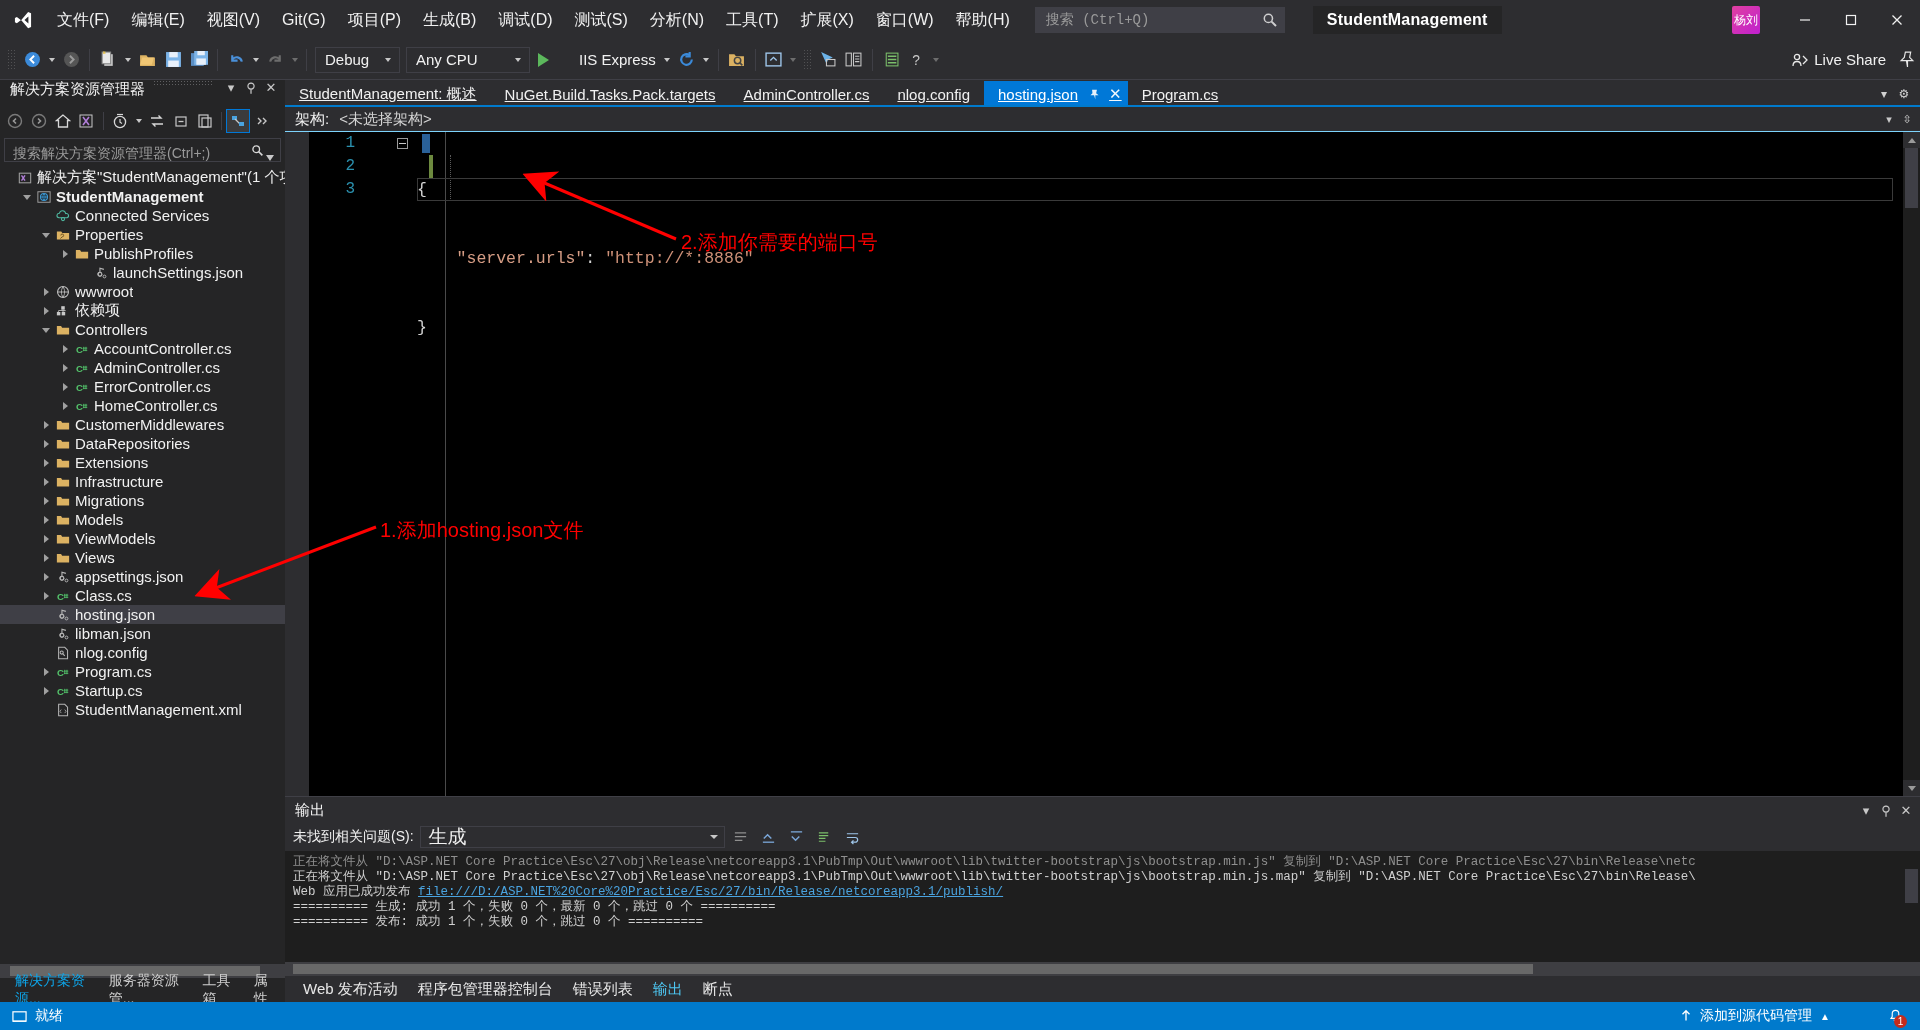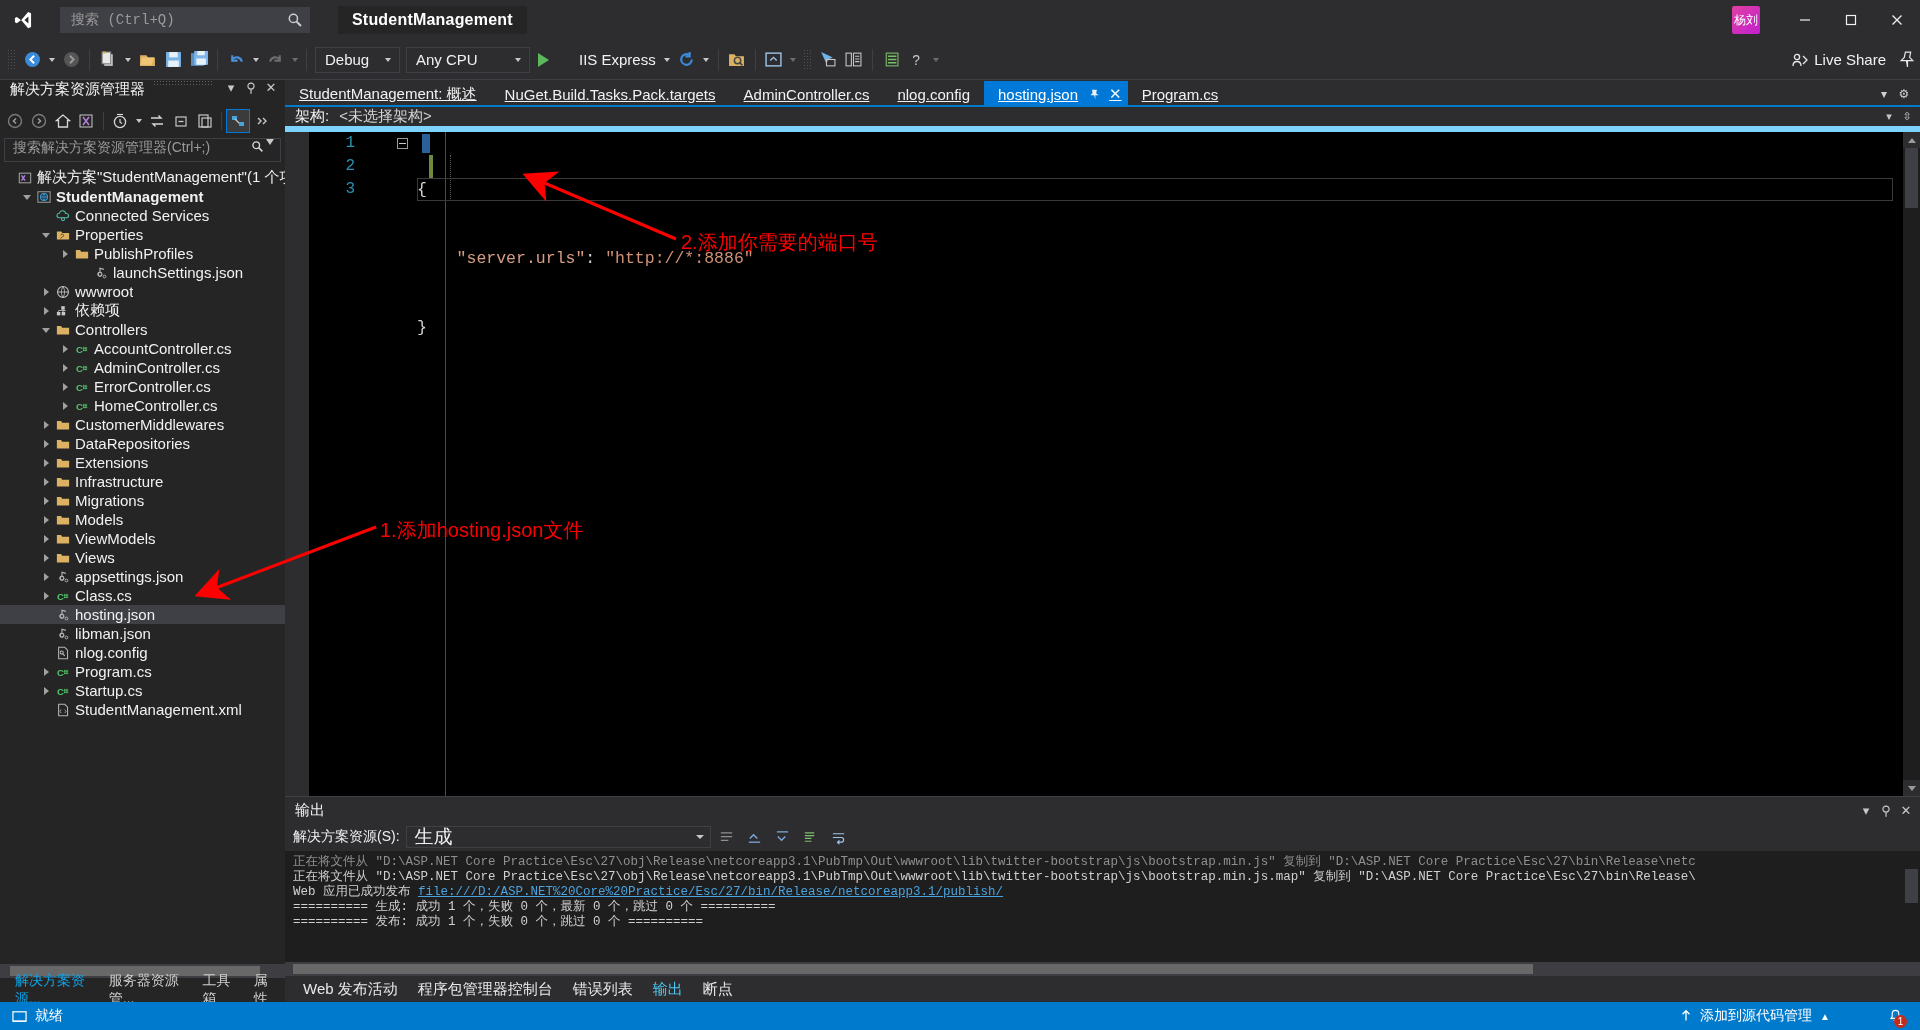--- a/index.html
+++ b/index.html
@@ -100,21 +100,21 @@
     background-image:radial-gradient(#5f5f61 1px, transparent 1px);
     background-size:3px 3px; height:6px; }
   .panel-hdr .pbtn { width:20px; text-align:center; font-size:13px; color:#c8c8c8; }
   .se-toolbar { height:30px; display:flex; align-items:center; padding:0 3px; }
   .se-ico { width:24px;height:24px;display:flex;align-items:center;justify-content:center;}
   .se-ico svg { width:16px;height:16px;}
   .se-ico.sel { border:1px solid #0078d7; background:#3b3b3c; }
   .se-sep { width:1px;height:18px;background:#3f3f46;margin:0 4px;}
   .se-search {
     height:24px;margin:2px 4px 3px 4px;background:#252526;border:1px solid #3f3f46;
-    display:flex;align-items:flex-start;padding:0 4px 0 8px;
+    display:flex;align-items:flex-end;padding:0 4px 0 8px;
   }
   .se-search input {
     flex:1;background:transparent;border:none;outline:none;color:#b8b8b8;
     font-size:14px;font-family:inherit;
   }
   .se-search input::placeholder{color:#9a9a9a;}
   .tree { flex:1; overflow:hidden; padding-top:3px; font-size:15px; position:relative;}
   .row { height:19px; display:flex; align-items:center; white-space:nowrap; cursor:default;}
   .row.selected { background:#3f3f46; }
   .tw { width:16px; height:19px; display:flex;align-items:center;justify-content:center;flex:0 0 16px;}
@@ -138,21 +138,21 @@
     color:#f1f1f1;white-space:nowrap;background:#2d2d30;text-decoration:underline;
   }
   .etab.active { background:#0078d7;color:#fff; padding-right:6px;}
   .etab .pin{margin-left:10px;opacity:.9;display:flex;}
   .etab .x{margin-left:8px;font-size:15px;opacity:.95;}
   .tabstrip .rightside { margin-left:auto; display:flex;align-items:center;height:26px;padding-right:6px;}
   .tabstrip .rightside .c { width:20px;text-align:center;color:#d0d0d0;font-size:12px;}
   .tab-underline{ position:absolute; left:0;right:0;bottom:0;height:2px;background:#007acc;}
 
   .navbar-row{ height:25px;background:#2d2d30;display:flex;align-items:center;padding-left:10px;
-    font-size:15px; border-bottom:6px solid #7dd3fc;}
+    font-size:15px; border-bottom:1px solid #7dd3fc;}
   .navbar-row .lab{ color:#f1f1f1;margin-right:10px;}
   .navbar-row .val{ color:#d4d4d4;}
   .navbar-row .rc{margin-left:auto;display:flex;align-items:center;padding-right:4px;}
   .navbar-row .rc .c{width:18px;text-align:center;color:#c8c8c8;font-size:11px;}
 
   .code-wrap{flex:1;display:flex;min-height:0;background:#1e1e1e;position:relative;}
   .code-left{width:24px;background:#2d2d30;flex:0 0 24px;}
   .code-main{flex:1;background:#000;position:relative;overflow:hidden;}
   .gutter-num{
     position:absolute;left:0;top:0;width:52px;text-align:right;color:#2b91af;
@@ -248,20 +248,35 @@
 <body>
 
 <div class="app">
 
   <div class="titlebar">
     <div class="vs-logo">
       <svg viewBox="0 0 24 24">
           <path fill="#ffffff" d="M17.6 3.2 9.9 12.3 5.3 8.7 3.2 9.8v4.6l2.1 1.1 4.6-3.6 7.7 9.1 3.2-1.5V4.7l-3.2-1.5zM17.9 8.3v7.6l-4.3-3.8 4.3-3.8z"></path>
         </svg>
     </div>
+    <div class="menu">
+      <div class="menu-item">文件(F)</div>
+      <div class="menu-item">编辑(E)</div>
+      <div class="menu-item">视图(V)</div>
+      <div class="menu-item">Git(G)</div>
+      <div class="menu-item">项目(P)</div>
+      <div class="menu-item">生成(B)</div>
+      <div class="menu-item">调试(D)</div>
+      <div class="menu-item">测试(S)</div>
+      <div class="menu-item">分析(N)</div>
+      <div class="menu-item">工具(T)</div>
+      <div class="menu-item">扩展(X)</div>
+      <div class="menu-item">窗口(W)</div>
+      <div class="menu-item">帮助(H)</div>
+    </div>
     <div class="search-box">
       <input placeholder="搜索 (Ctrl+Q)" style="">
       <span class="search-ico">
         <svg viewBox="0 0 16 16">
             <circle cx="6.4" cy="6.4" r="4.1" fill="none" stroke="#e8e8e8" stroke-width="1.5"></circle>
             <path d="M9.6 9.6 14 14" stroke="#e8e8e8" stroke-width="2" fill="none"></path>
           </svg>
       </span>
     </div>
     <div class="solname">StudentManagement</div>
@@ -917,21 +932,21 @@
 
       <div class="outpane">
         <div class="out-hdr">
           <span>输出</span>
           <span class="dots"></span>
           <span class="pbtn">▾</span>
           <span class="pbtn">⚲</span>
           <span class="pbtn">✕</span>
         </div>
         <div class="out-toolbar">
-          <span class="lbl">解决方案资源(S):</span>
+          <span class="lbl">未找到相关问题(S):</span>
           <div class="out-combo">
             <span class="v">生成</span>
             <span class="cc"></span>
           </div>
           <div class="out-ico">
             <svg viewBox="0 0 16 16">
                 <path d="M2 3h12M2 7h12M2 11h8" stroke="#8f8f8f" stroke-width="1.3"></path>
               </svg>
           </div>
           <div class="out-ico">

